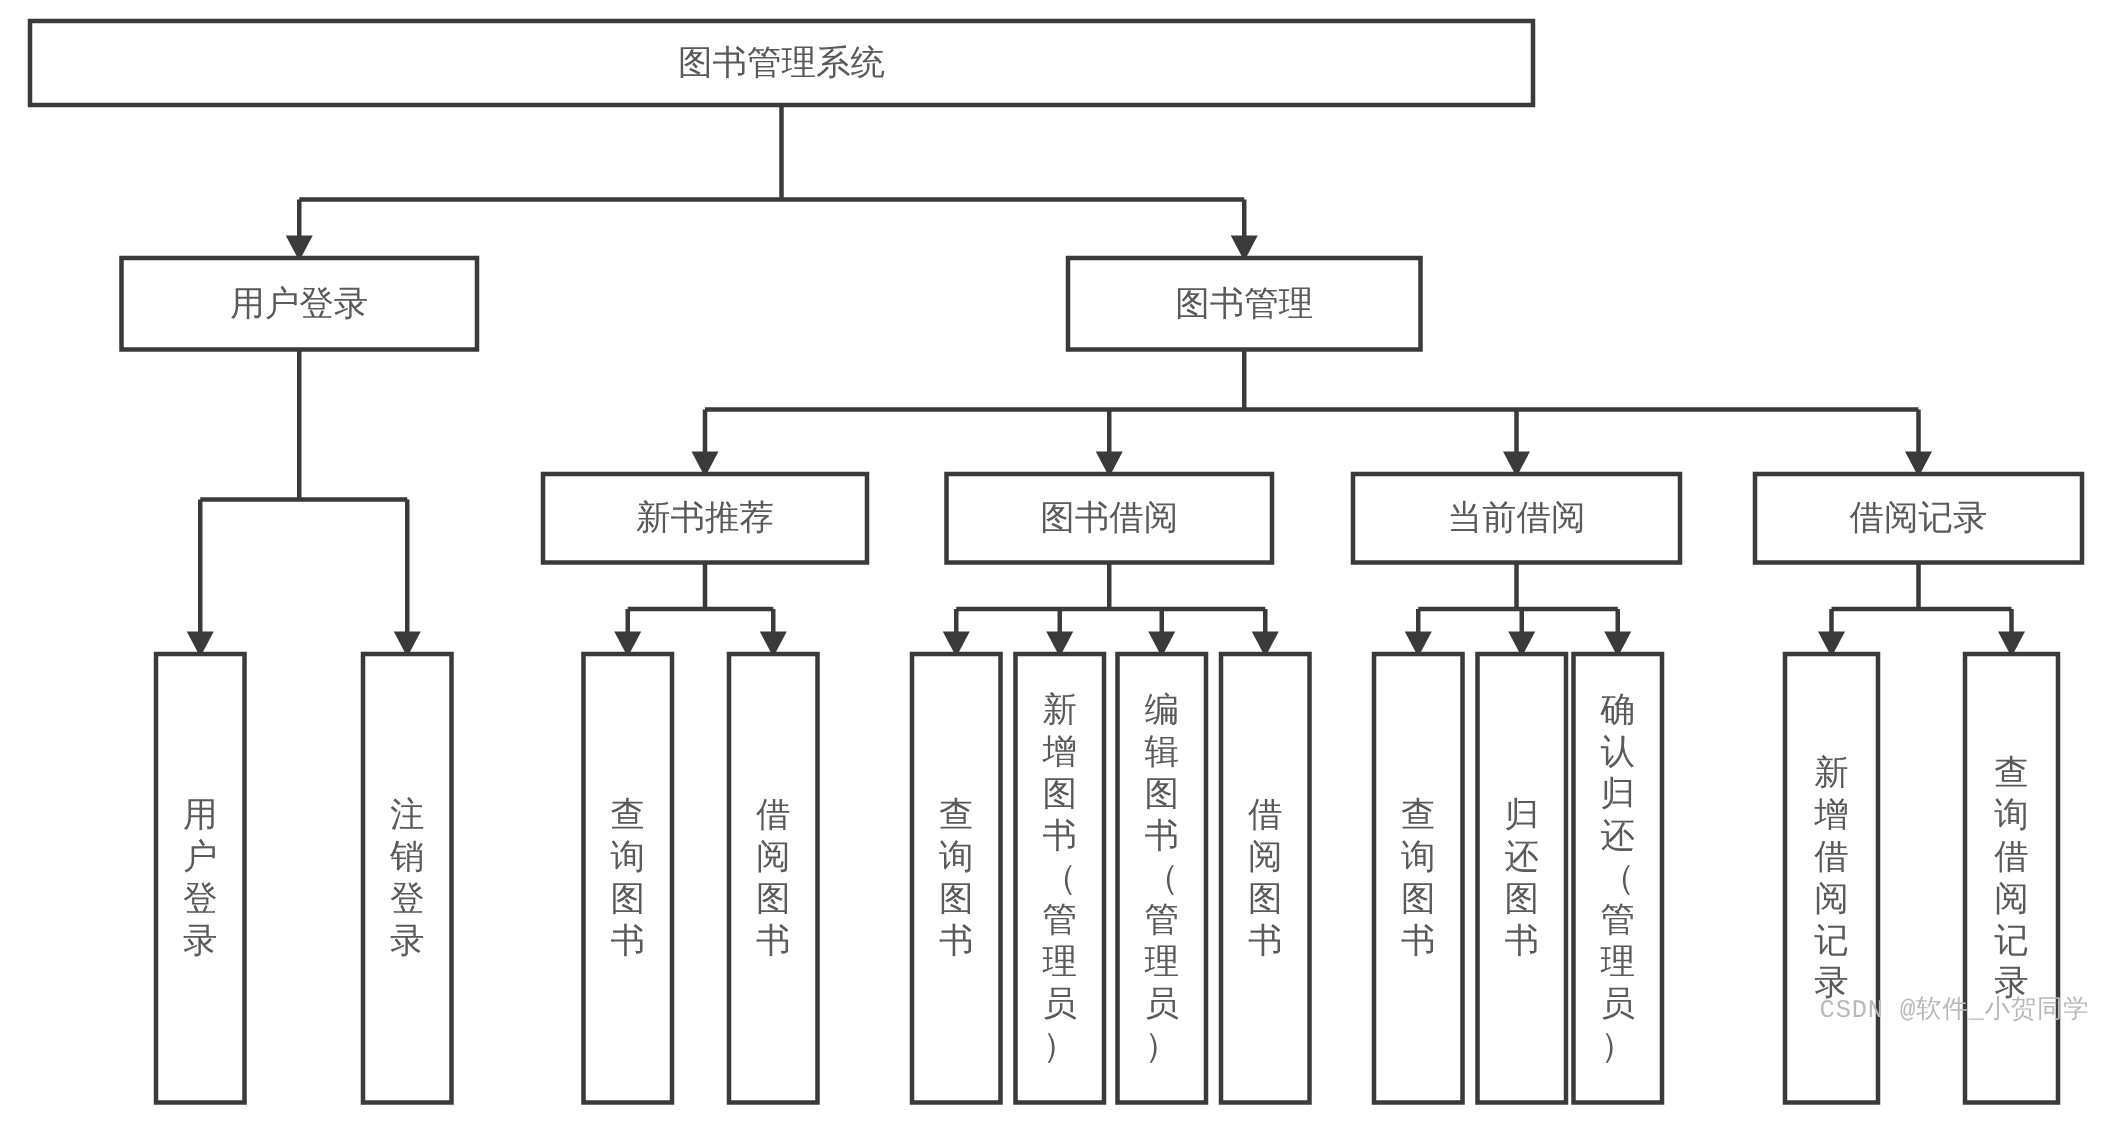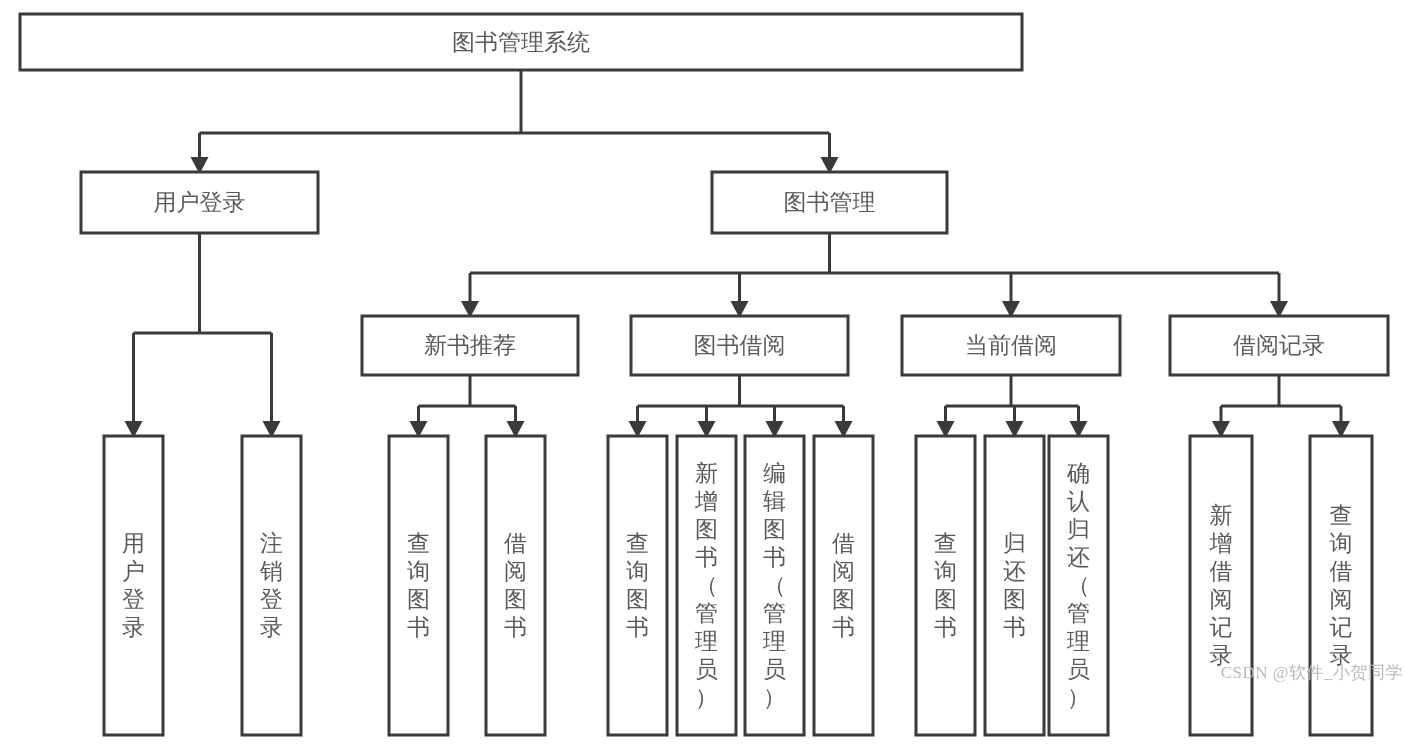--- a/index.html
+++ b/index.html
@@ -51,25 +51,25 @@
     dominant-baseline: middle;
   }
   .node-label-vertical {
     fill: #5a5a5a;
     font-family: "DejaVu Sans", "Liberation Sans", sans-serif;
     font-size: 23px;
     text-anchor: middle;
   }
   .watermark-text {
     position: absolute;
-    right: 2px;
+    right: 12px;
     bottom: 6px;
     color: #b9b9b9;
     font-size: 17px;
-    font-family: Liberation Serif, serif;
+    font-family: Liberation Mono, monospace;
     letter-spacing: 0.5px;
     white-space: nowrap;
     pointer-events: none;
     margin-top: 39px;
   }
 </style>
 </head>
 <body>
 
 <div id="diagram-root">

